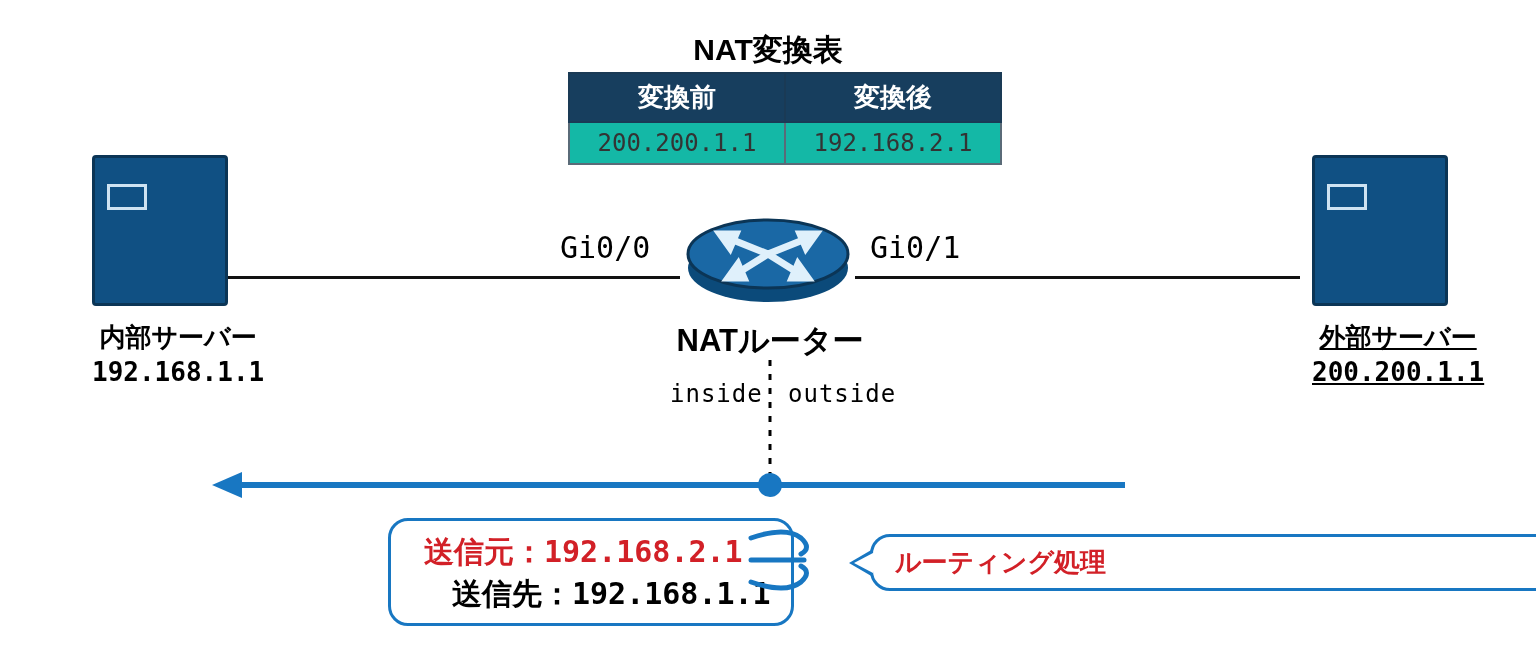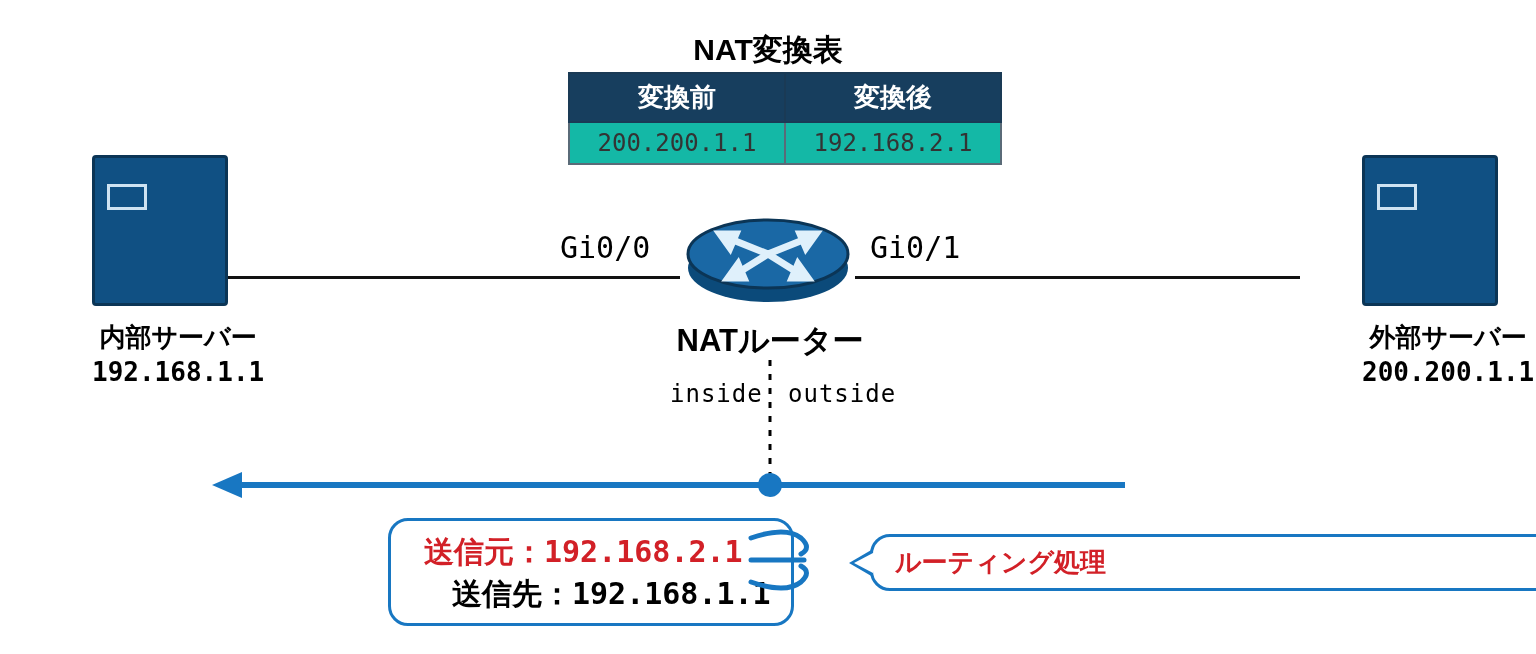--- a/index.html
+++ b/index.html
@@ -207,21 +207,21 @@
   </svg>
 
   <div class="abs" style="left:92px; top:155px;">
     <div class="server-body"></div>
     <div class="server-label">
       <span>内部サーバー</span><br>
       <span class="server-ip">192.168.1.1</span>
     </div>
   </div>
 
-  <div class="abs" style="left:1362px; top:155px;">
+  <div class="abs" style="left:1312px; top:155px;text-decoration:underline;">
     <div class="server-body"></div>
     <div class="server-label">
       <span>外部サーバー</span><br>
       <span class="server-ip">200.200.1.1</span>
     </div>
   </div>
 
   <svg class="abs" style="left:210px; top:460px;" width="920" height="50">
     <line x1="25" y1="25" x2="915" y2="25" stroke="#1877c2" stroke-width="6"></line>
     <polygon points="2,25 32,12 32,38" fill="#1877c2"></polygon>

